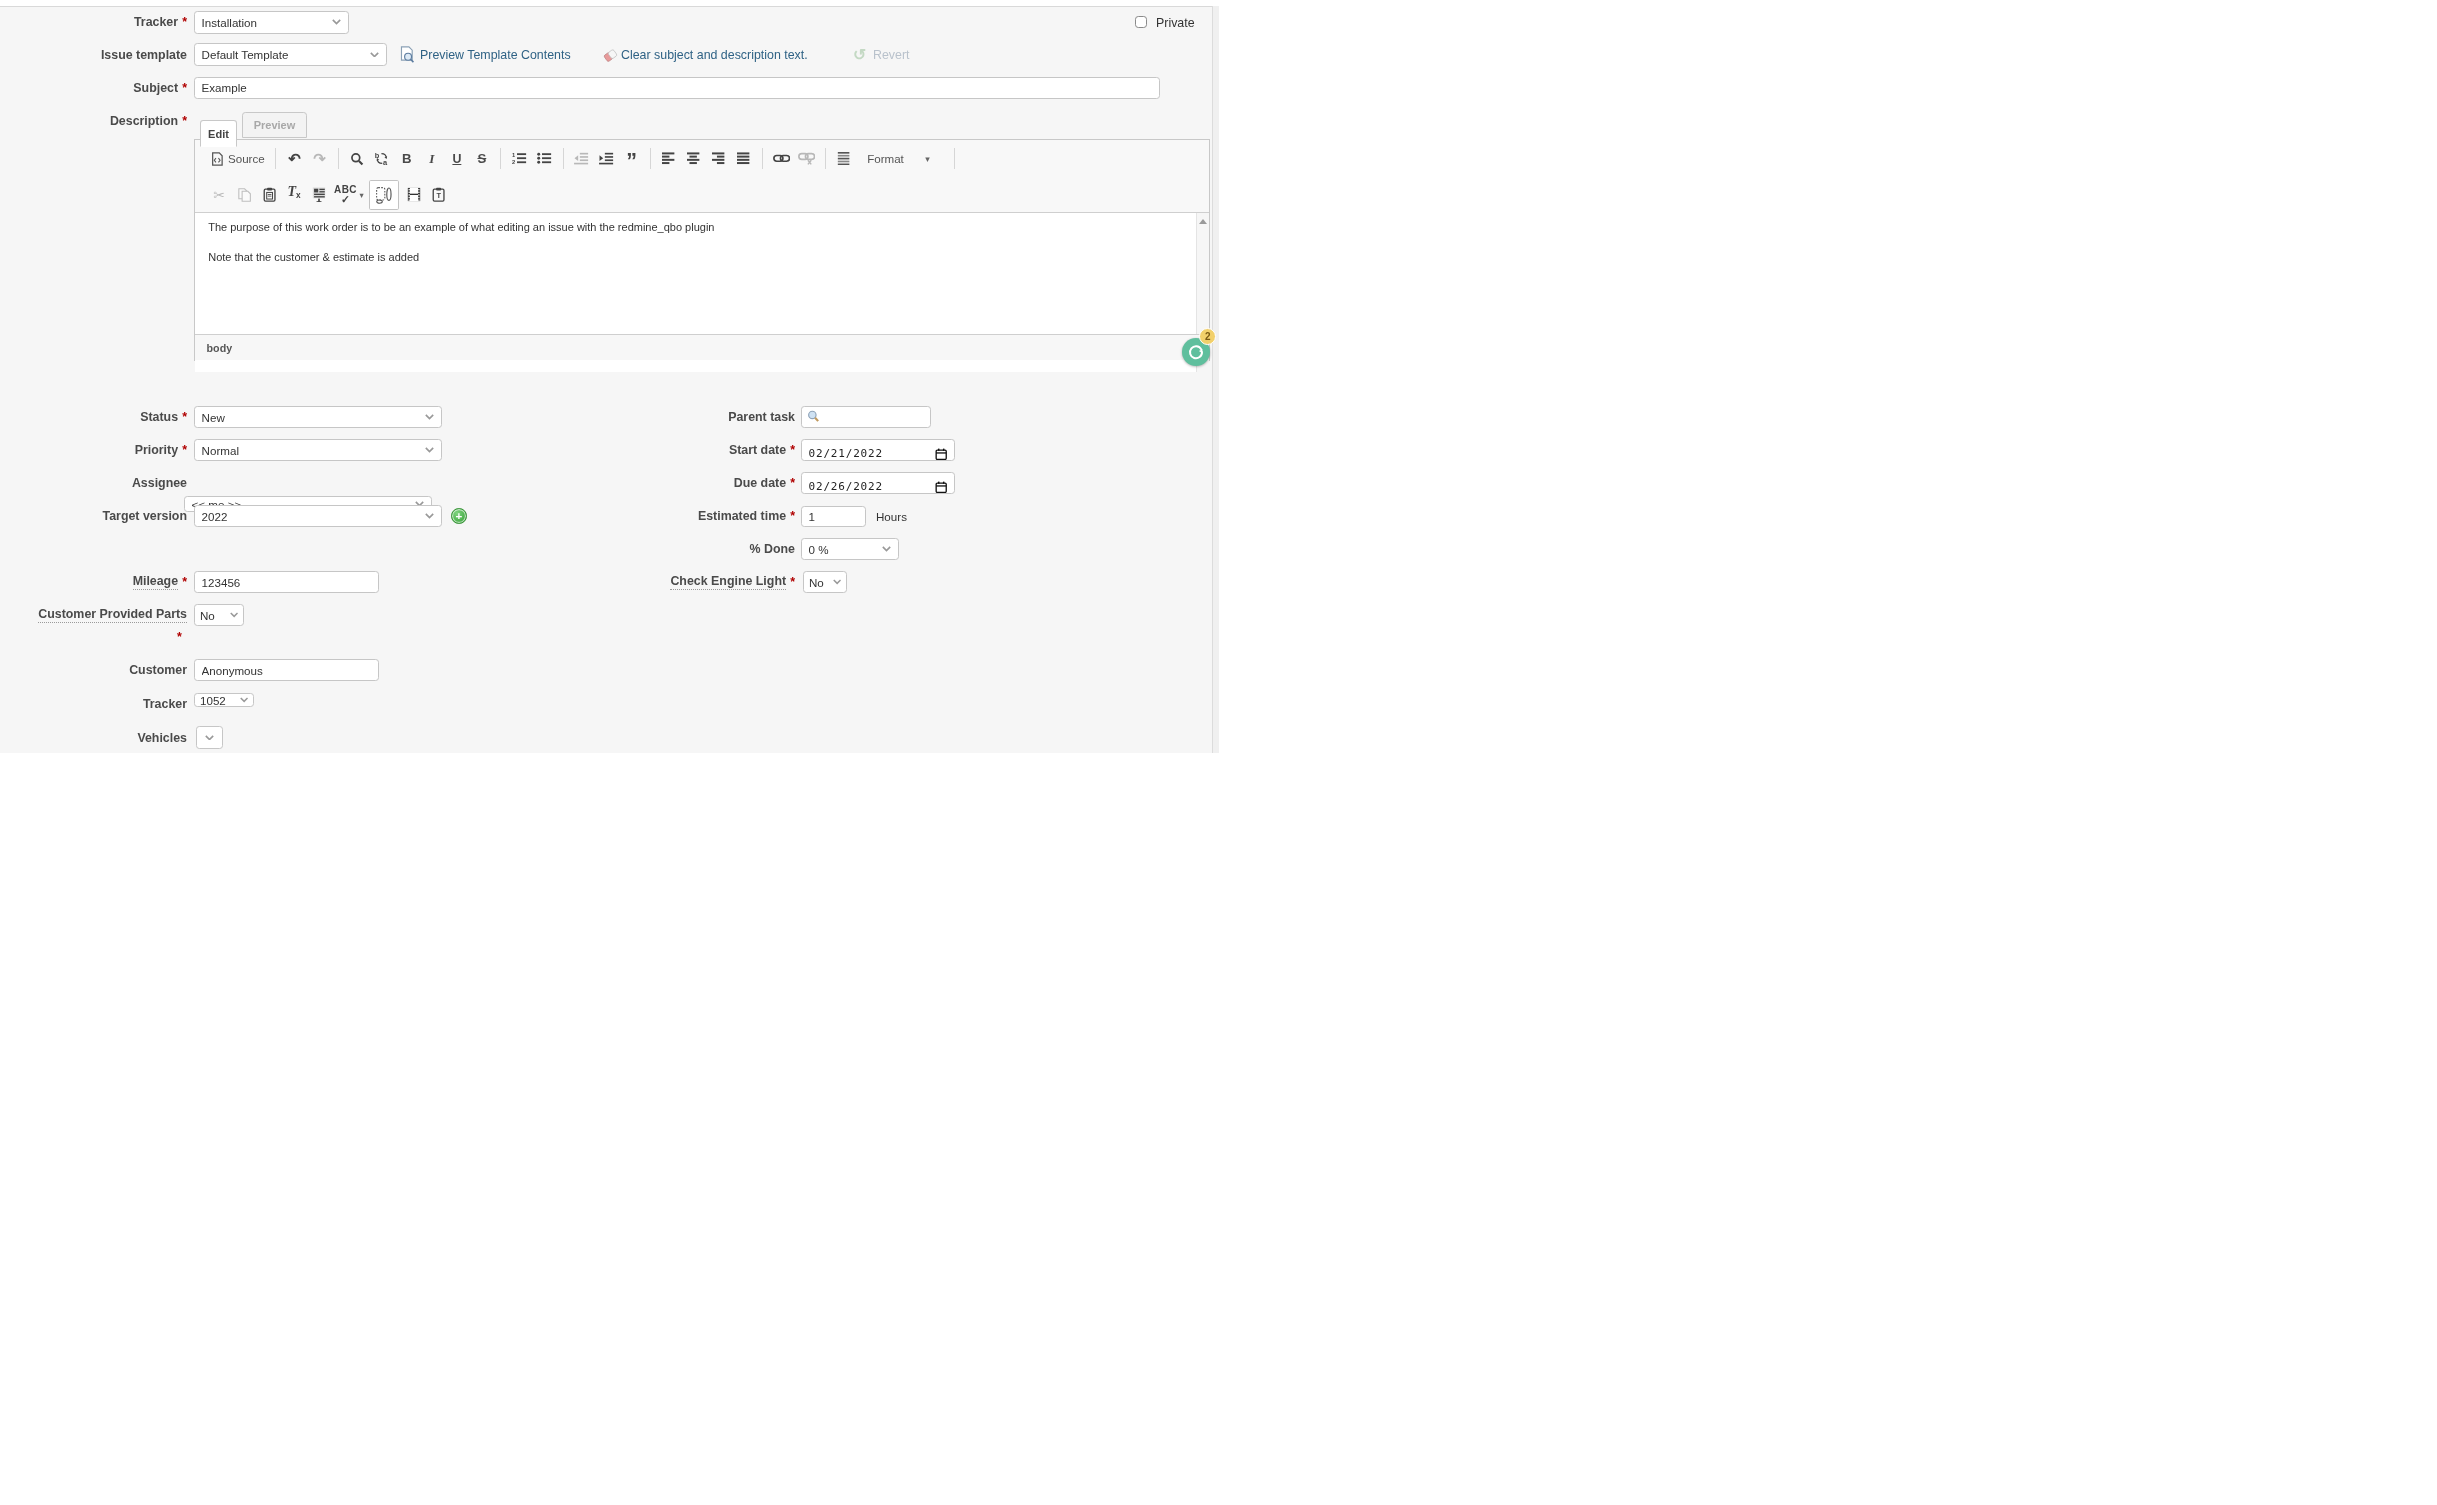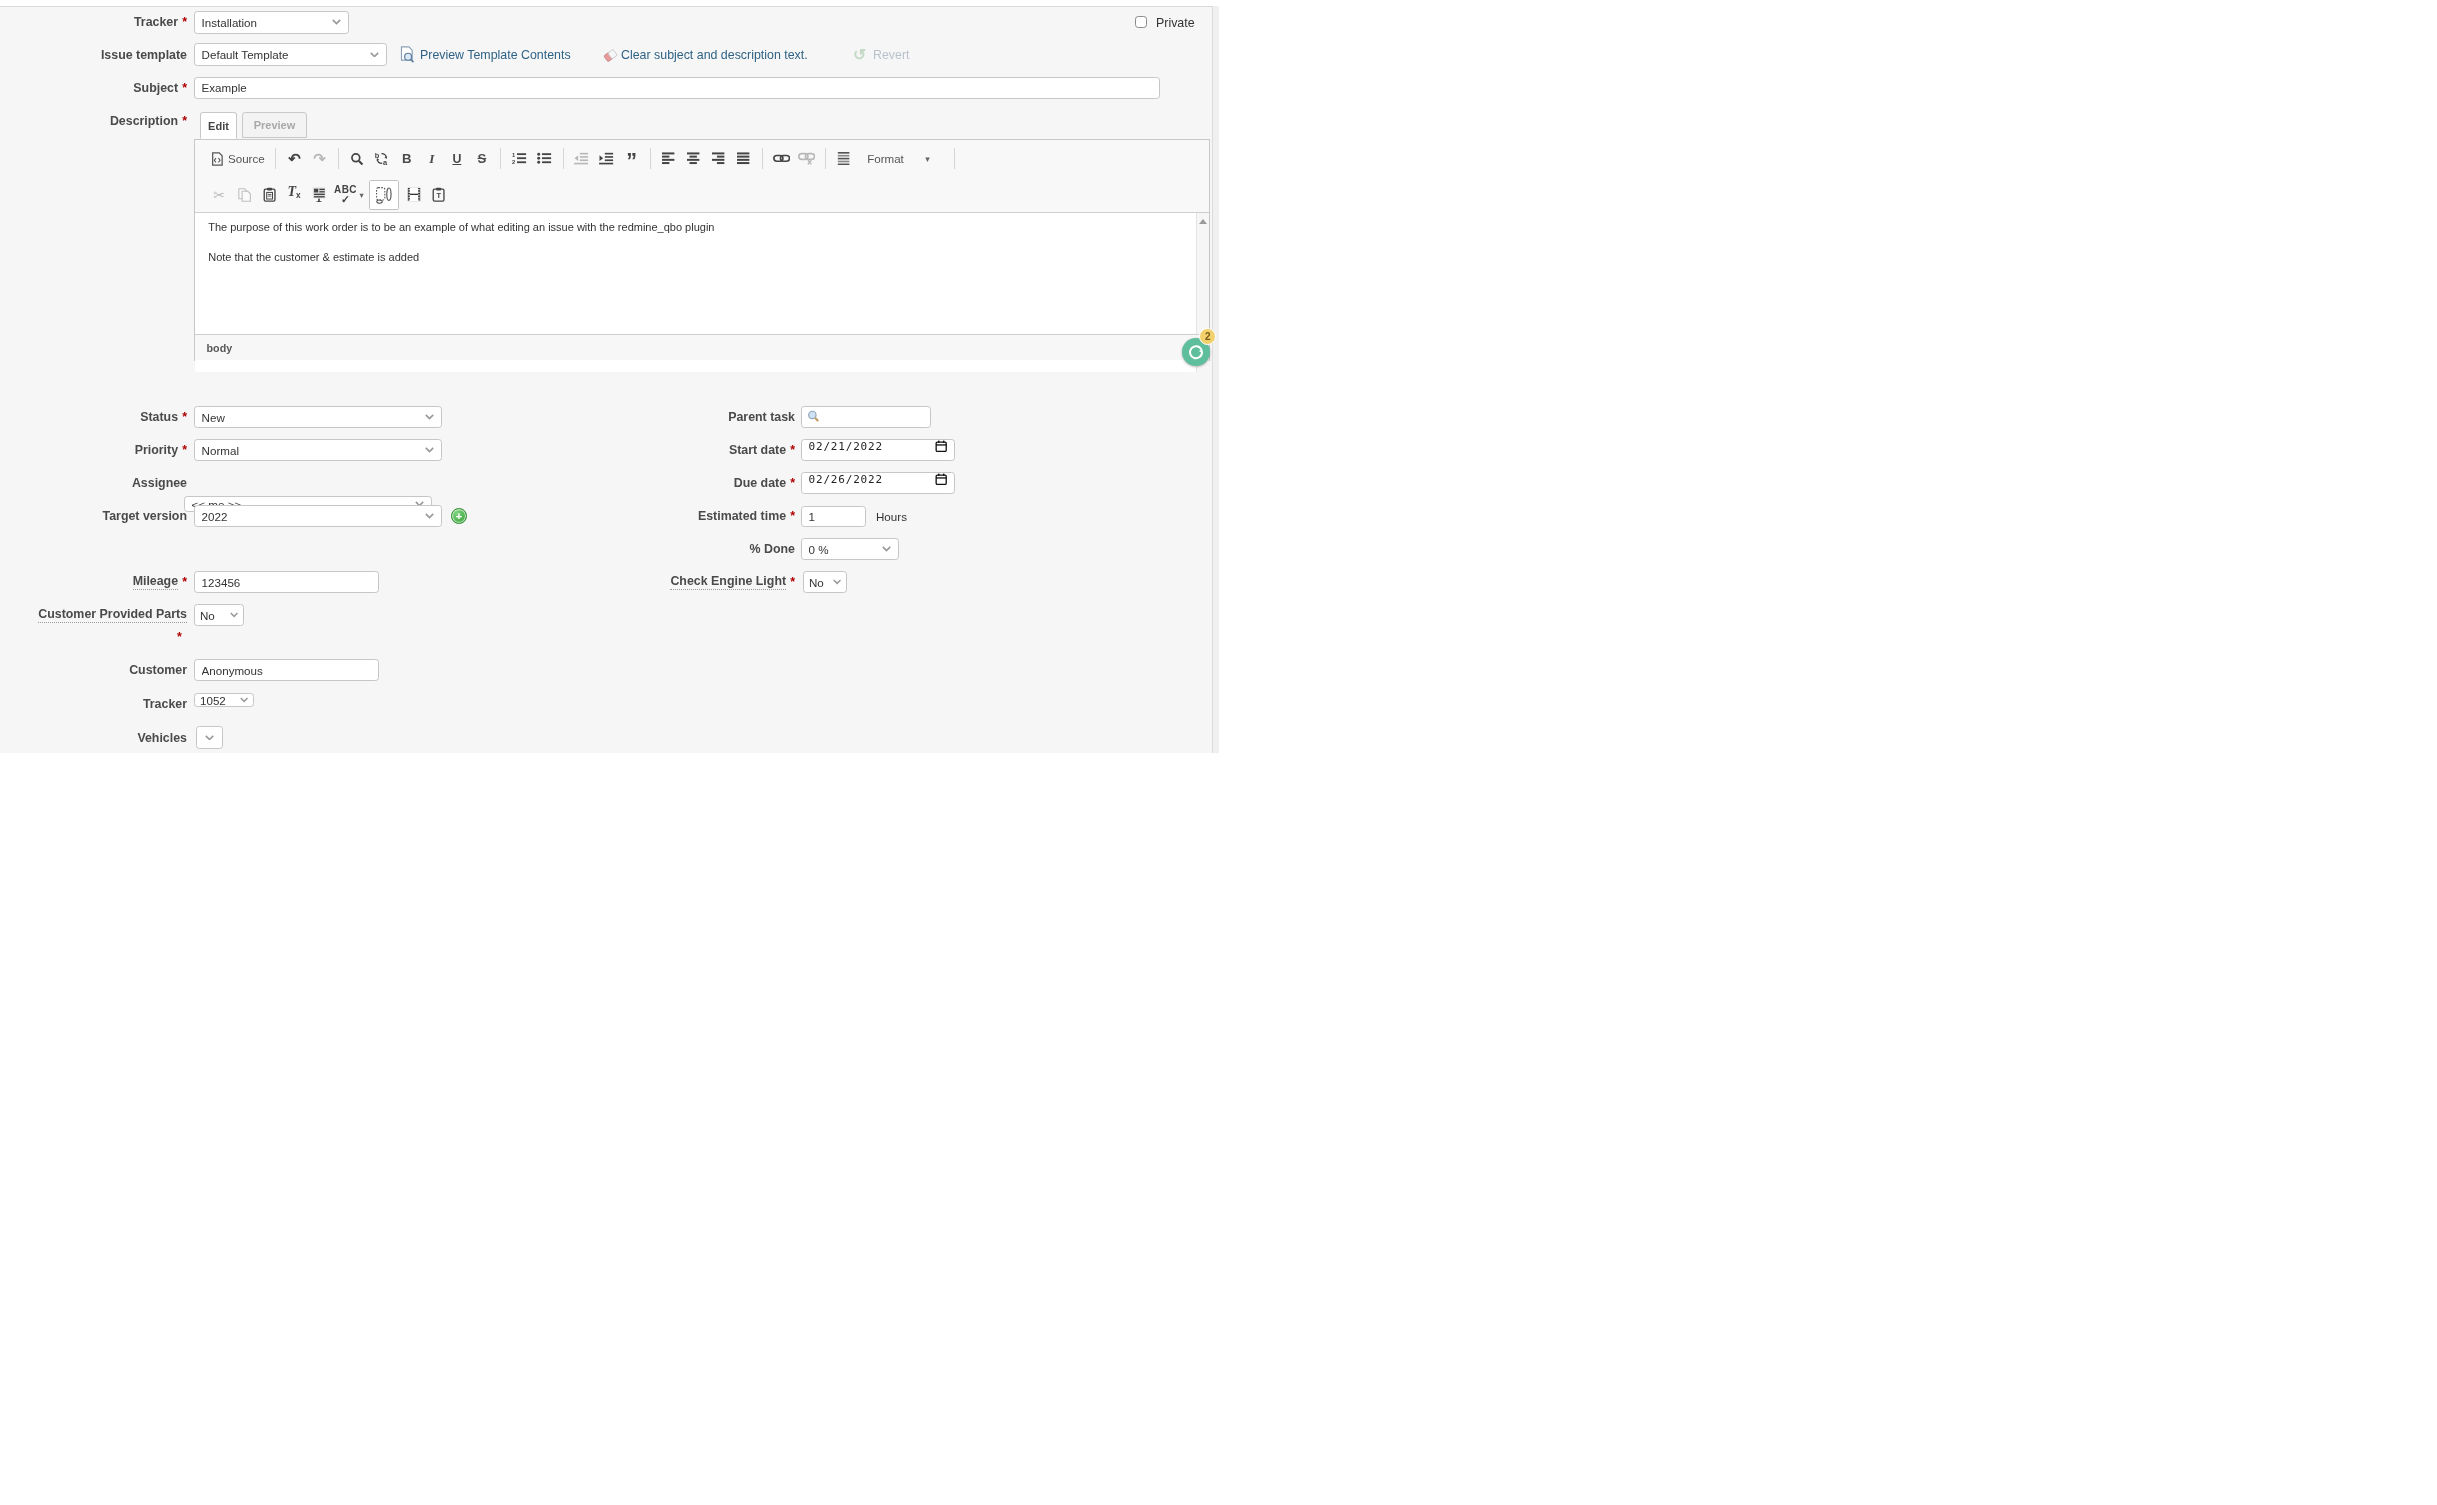--- a/index.html
+++ b/index.html
@@ -27,21 +27,21 @@
   .tbsep{width:0.8px;height:20.7px;background:#d6d6d6;margin:0 5.8px;}
   .glyph{font-size:15px;font-weight:bold;color:#444;line-height:1;}
   .content{position:absolute;top:73px;left:0;right:0;height:159px;background:#fff;color:#333;font-size:11px;}
   .content p{margin:0;padding:0 13.2px;line-height:15.7px;}
   .scroll{position:absolute;top:73px;right:0;width:13.2px;height:159px;background:#f6f6f6;border-left:0.8px solid #e4e4e4;box-sizing:border-box;}
   .scroll .up{position:absolute;top:5.8px;left:2.5px;width:0;height:0;border-left:4.1px solid transparent;border-right:4.1px solid transparent;border-bottom:5px solid #9a9a9a;}
   .bodybar{position:absolute;bottom:0;left:0;right:0;height:26px;background:#f7f7f7;border-top:0.8px solid #cfcfcf;display:flex;align-items:center;padding-left:11.6px;font-size:10.7px;font-weight:bold;color:#565656;box-sizing:border-box;}
   .resize{position:absolute;right:2.5px;bottom:3.3px;width:0;height:0;border-left:10.7px solid transparent;border-bottom:10.7px solid #8a8a8a;}
   .gram{position:absolute;left:987px;top:198px;width:28px;height:28px;border-radius:50%;background:#5fbf9d;z-index:6;display:flex;align-items:center;justify-content:center;box-shadow:0 0.8px 2.5px rgba(0,0,0,.3);}
   .grambadge{position:absolute;left:1004px;top:188px;width:17.4px;height:17.4px;border-radius:50%;background:#f2d06b;border:1.7px solid #fff;z-index:7;display:flex;align-items:center;justify-content:center;font-size:10px;font-weight:bold;color:#7a5a14;box-sizing:border-box;}
-  .datebox{background:#fff;border:0.8px solid #c6c6c6;border-radius:3.3px;display:flex;align-items:flex-start;justify-content:space-between;padding:0 6.6px;}
+  .datebox{background:#fff;border:0.8px solid #c6c6c6;border-radius:3.3px;display:flex;align-items:flex-end;justify-content:space-between;padding:0 6.6px;}
   .dateval{font-family:"DejaVu Sans Mono",monospace;font-size:11px;color:#222;letter-spacing:0.8px;}
   .checkbox{width:12.4px;height:12.4px;border:1.7px solid #8a8a8a;border-radius:3.3px;background:#fff;display:inline-block;}
   .plusbtn{width:15.7px;height:15.7px;border-radius:50%;background:radial-gradient(circle at 35% 30%, #7fd37f, #2e9e2e);border:0.8px solid #2f8f2f;color:#fff;display:flex;align-items:center;justify-content:center;font-weight:bold;font-size:11.6px;line-height:1;box-shadow:inset 0 0 0 1.2px rgba(255,255,255,.6);}
   .hours{font-size:11.6px;color:#333;display:flex;align-items:center;}
   .stack{display:flex;flex-direction:column;align-items:center;line-height:1;}
 </style>
 </head>
 <body>
 
 <div class="canvas">
@@ -98,21 +98,21 @@
   <div class="ab lbl" style="left:0;top:77px;width:187px;height:21.5px;">
     <span>Subject</span>
       <span class="req">*</span>
   </div>
   <input class="ab inp" style="left: 194px; top: 77px; width: 966px; height: 21.5px;" value="Example">
 
   <div class="ab lbl" style="left:0;top:110px;width:187px;height:21.5px;">
     <span>Description</span>
       <span class="req">*</span>
   </div>
-  <div class="tab tab-active" style="left:200px;top:112px;width:37px;height:27px;">Edit</div>
+  <div class="tab tab-active" style="left:200px;top:120px;width:37px;height:27px;">Edit</div>
   <div class="tab tab-idle" style="left:242px;top:112px;width:65px;height:26.4px;">Preview</div>
 
   <div class="editor">
     <div class="toolbar">
       <div class="tbrow">
         <span class="tbi" style="gap:4.1px;min-width:58px;">
           <svg width="12.4" height="14" viewBox="0 0 15 17">
               <path d="M2 1h8l3.5 3.5V16H2z" fill="none" stroke="#555" stroke-width="1.5"></path>
               <path d="M6 7.5L4 10l2 2.5M9 7.5L11 10l-2 2.5" fill="none" stroke="#555" stroke-width="1.3"></path>
             </svg>

